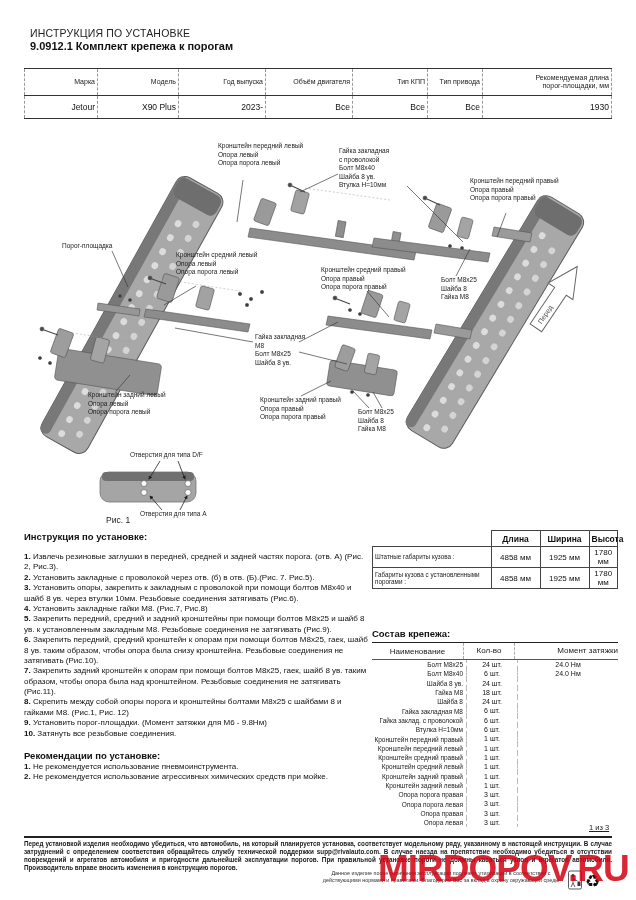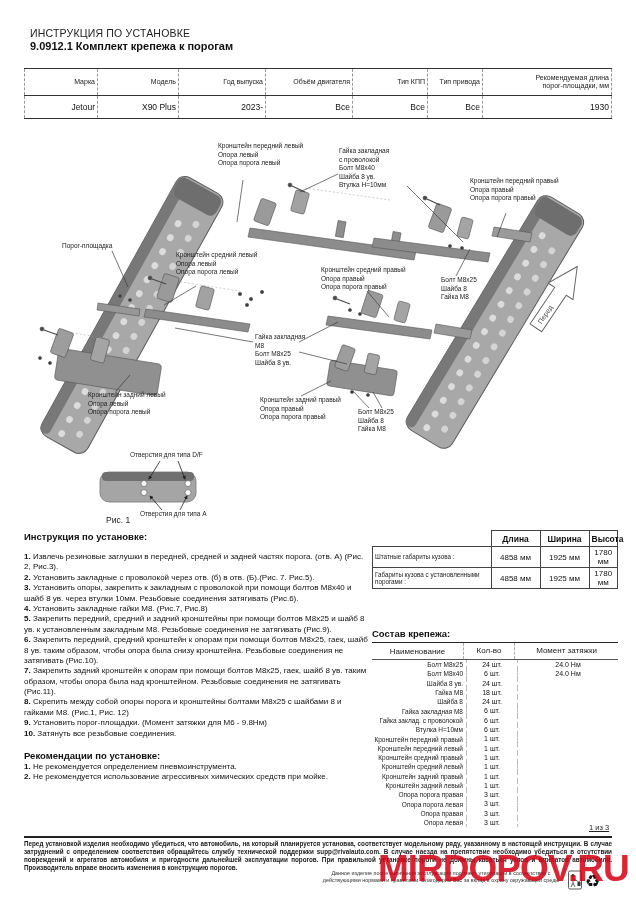--- a/index.html
+++ b/index.html
@@ -28,21 +28,21 @@
   .dimtable td.noborder{border:none;}
   .dimtable tr.dh td{font-size:8.5px;font-weight:600;text-align:center;height:13px;margin-left:33px;}
   .dimtable td.dlab{font-size:6.3px;line-height:1.15;white-space:pre-line;text-align:left;color:#222;}
   .dimtable td.dval{font-size:8px;text-align:center;height:14px;}
   
   .parts{left:372px;top:628px;width:246px;}
   .parts .h2{margin:0;padding-bottom:3px;border-bottom:1.6px solid #222;}
   .phead{display:flex;align-items:center;height:16px;border-bottom:1px solid #555;font-size:8px;color:#222;}
   .phead .c1{width:91px;text-align:center;}
   .phead .c2{width:50px;text-align:center;border-left:1px dashed #aaa;align-self:stretch;line-height:16px;}
-  .phead .c3{flex:1;text-align:center;border-left:1px dashed #aaa;align-self:stretch;line-height:16px;}
+  .phead .c3{flex:1;text-align:right;border-left:1px dashed #aaa;align-self:stretch;line-height:16px;}
   .prow{display:flex;align-items:center;height:9.3px;}
   .prow .c1{width:91px;text-align:right;font-size:6.5px;padding-right:3px;color:#222;white-space:nowrap;}
   .prow .c2{width:50px;text-align:center;font-size:7px;border-left:1px dashed #bbb;align-self:stretch;line-height:9.3px;}
   .prow .c3{flex:1;text-align:center;font-size:7px;border-left:1px dashed #bbb;align-self:stretch;line-height:9.3px;}
   .pagenum{left:589px;top:823px;width:52px;text-align:left;font-size:7.5px;color:#222;text-decoration:underline;}
   
   .footer{left:24px;top:836px;width:588px;border-top:2px solid #222;padding-top:2px;
           font-size:6.3px;line-height:1.25;font-weight:600;color:#1a1a1a;text-align:justify;}
   .eco{left:318px;top:870px;width:246px;font-size:5.4px;line-height:1.35;color:#333;text-align:center;}
   .ecoicons{left:568px;top:870px;width:40px;height:22px;}
@@ -287,21 +287,21 @@
     <div class="step"><b>3.</b> <span>Установить опоры, закрепить к закладным с проволокой при помощи болтов М8х40 и шайб 8 ув. через втулки 10мм. Резьбовые соединения затягивать (Рис.6).</span></div>
     <div class="step"><b>4.</b> <span>Установить закладные гайки М8. (Рис.7, Рис.8)</span></div>
     <div class="step"><b>5.</b> <span>Закрепить передний, средний и задний кронштейны при помощи болтов М8х25 и шайб 8 ув. к установленным закладным М8. Резьбовые соединения не затягивать (Рис.9).</span></div>
     <div class="step"><b>6.</b> <span>Закрепить передний, средний кронштейн к опорам при помощи болтов М8х25, гаек, шайб 8 ув. таким образом, чтобы опора была снизу кронштейна. Резьбовые соединения не затягивать (Рис.10).</span></div>
     <div class="step"><b>7.</b> <span>Закрепить задний кронштейн к опорам при помощи болтов М8х25, гаек, шайб 8 ув. таким образом, чтобы опора была над кронштейном. Резьбовые соединения не затягивать (Рис.11).</span></div>
     <div class="step"><b>8.</b> <span>Скрепить между собой опоры порога и кронштейны болтами М8х25 с шайбами 8 и гайками М8. (Рис.1, Рис. 12)</span></div>
     <div class="step"><b>9.</b> <span>Установить порог-площадки. (Момент затяжки для М6 - 9.8Нм)</span></div>
     <div class="step"><b>10.</b> <span>Затянуть все резьбовые соединения.</span></div>
     <div class="recblock">
       <div class="h2" style="margin-bottom:1px;">Рекомендации по установке:</div>
-      <div class="step"><b>1.</b> <span>Не рекомендуется определением пневмоинструмента.</span></div>
+      <div class="step"><b>1.</b> <span>Не рекомендуется использование пневмоинструмента.</span></div>
       <div class="step"><b>2.</b> <span>Не рекомендуется использование агрессивных химических средств при мойке.</span></div>
     </div>
   </div>
 
   <table class="abs dimtable">
     <tbody>
         <tr class="dh">
       <td class="noborder" style="width:114px"></td>
       <td style="width:44px">Длина</td>
       <td style="width:44px">Ширина</td>

